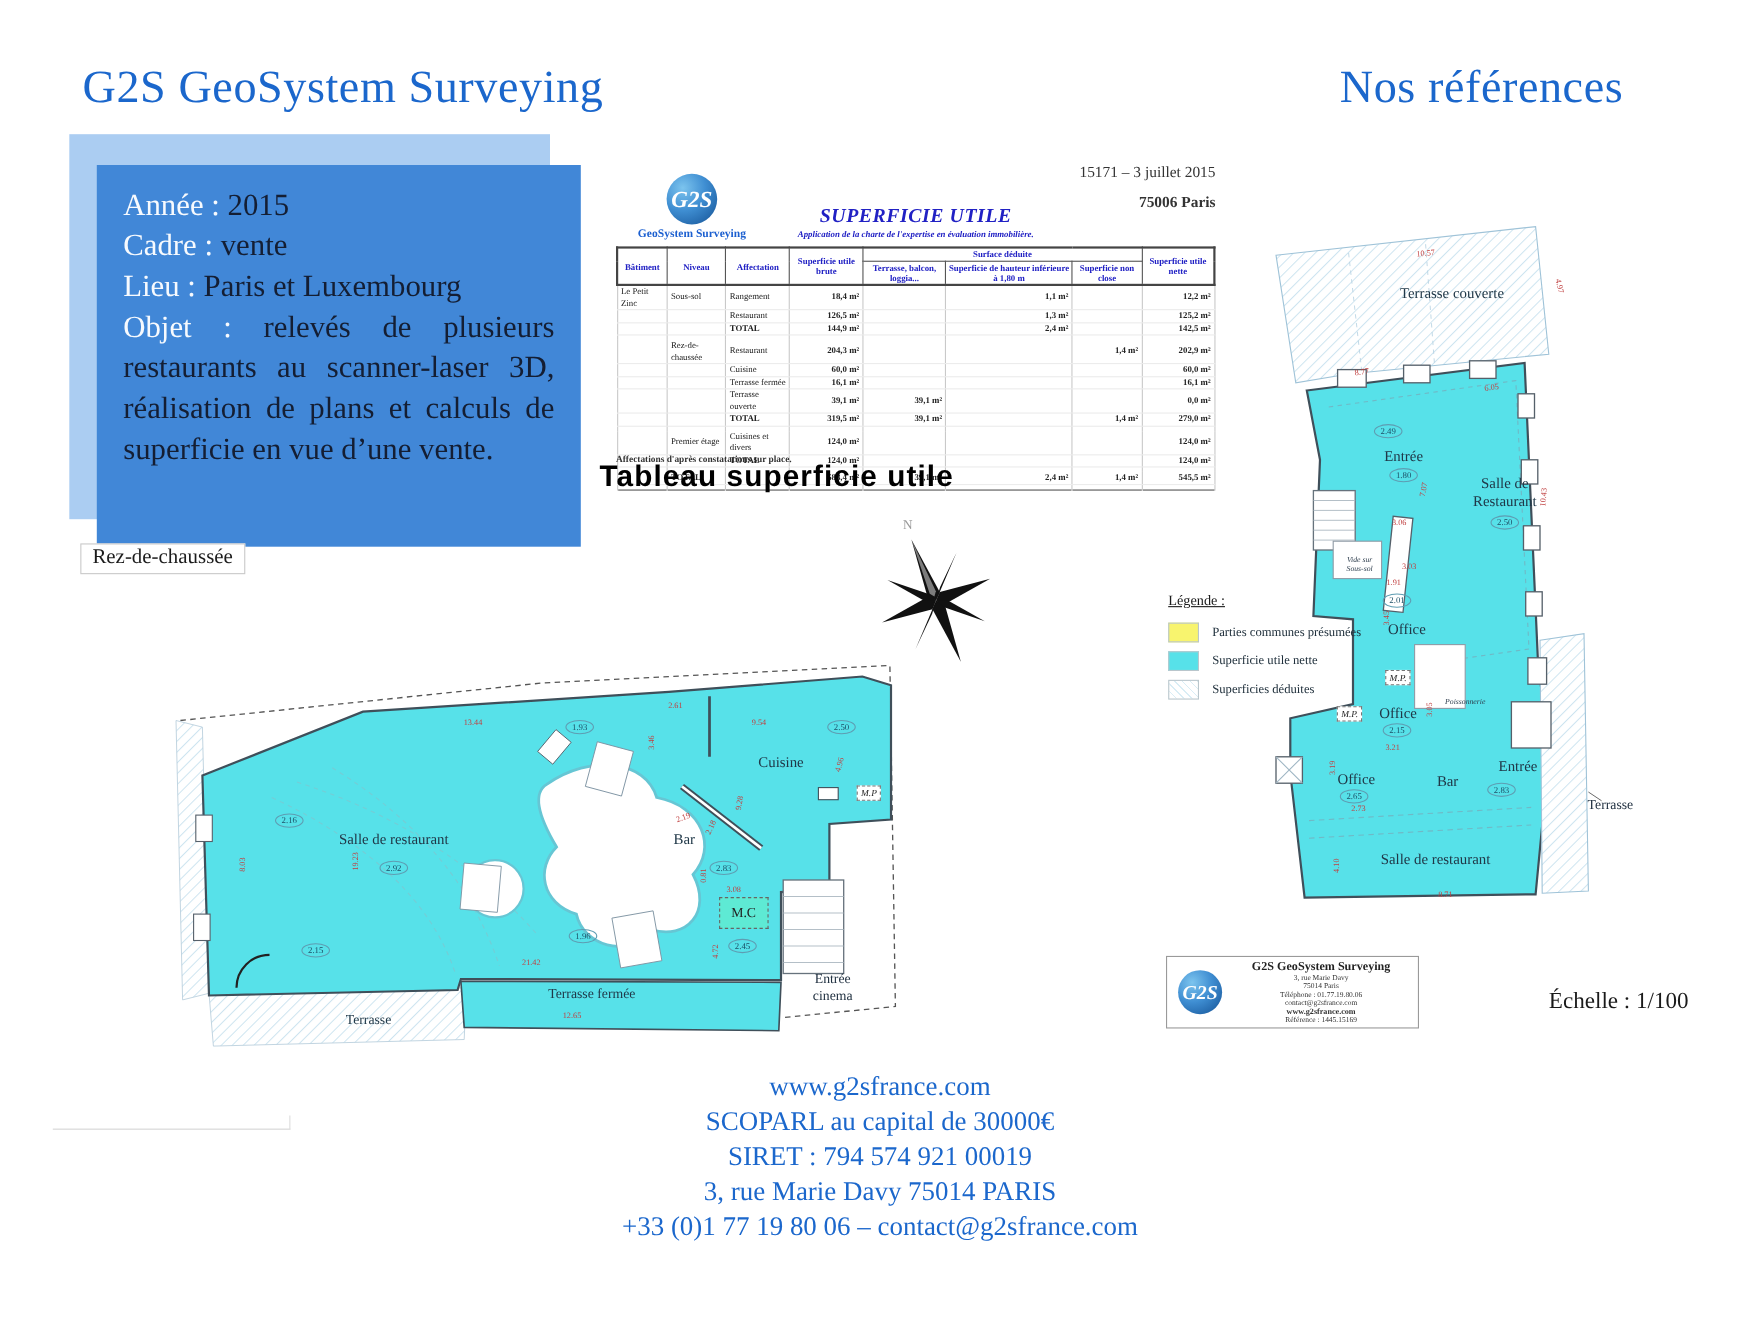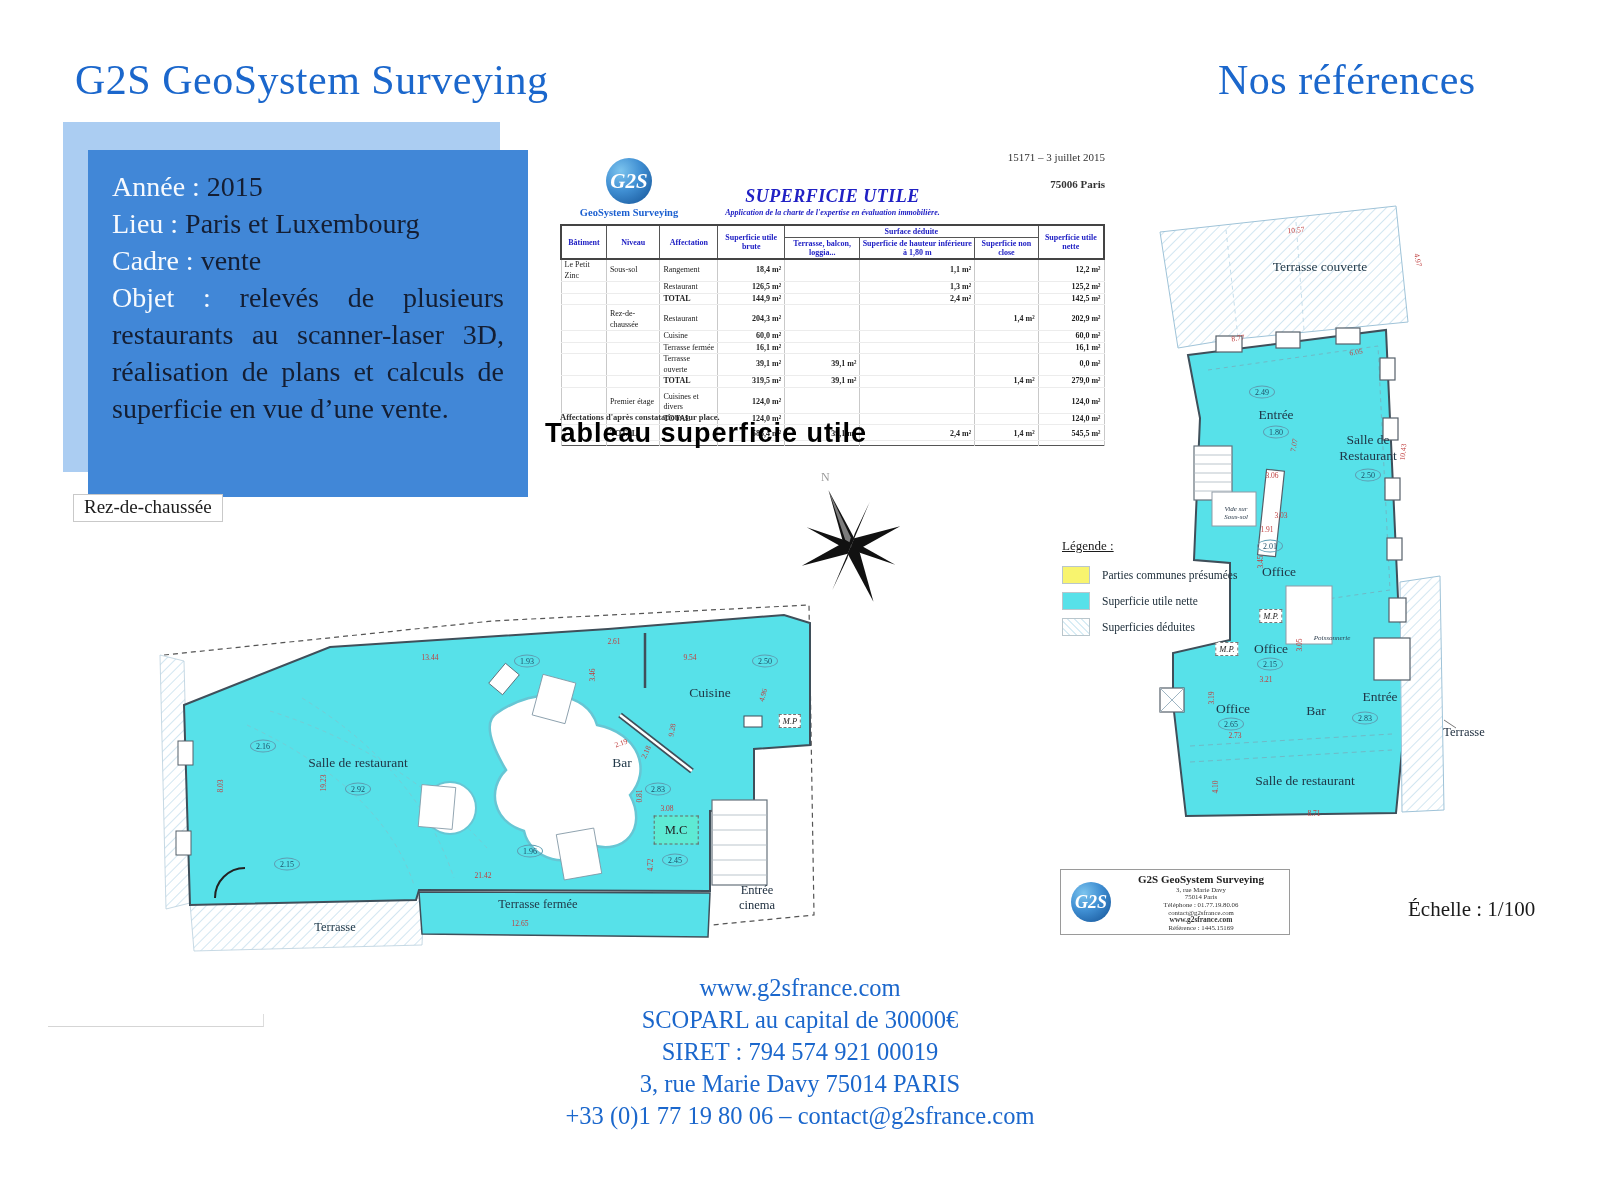--- a/index.html
+++ b/index.html
@@ -19,21 +19,21 @@
   #floor-label{left:73px;top:494px;background:#fff;border:1px solid #c9c9c9;
                padding:1px 10px 3px 10px;font-size:19px;color:#1c1c1c;}
 
   
   #doc{left:560px;top:148px;width:545px;height:280px;}
   #doc-logo{left:14px;top:10px;width:110px;text-align:center;}
   #doc-logo .ball{width:46px;height:46px;margin:0 auto;border-radius:50%;
       background:radial-gradient(circle at 32% 28%, #7cc4ee 0%, #3f8ed2 45%, #124f92 100%);
       color:#fff;font-weight:bold;font-style:italic;font-size:21px;line-height:46px;}
   #doc-logo .sub{color:#1b5fd0;font-weight:bold;font-size:10.5px;margin-top:3px;}
-  #doc-meta{right:0;top:4px;text-align:right;font-size:11px;color:#333;line-height:11px;}
+  #doc-meta{right:0;top:4px;text-align:right;font-size:14px;color:#333;line-height:11px;}
   #doc-meta .city{font-weight:bold;margin-top:16px;}
   #doc-title{left:0;top:38px;width:100%;text-align:center;color:#2121c4;
              font-weight:bold;font-style:italic;font-size:18px;letter-spacing:.5px;}
   #doc-subtitle{left:0;top:60px;width:100%;text-align:center;color:#2121c4;
              font-weight:bold;font-style:italic;font-size:8px;}
   #doc-table-wrap{left:0;top:76px;width:545px;}
   table.sup{border-collapse:collapse;width:100%;font-size:8px;color:#222;}
   table.sup th{color:#2121c4;font-weight:bold;border:1px solid #555;padding:1px 2px;
                font-size:8px;line-height:9px;}
   table.sup thead{border:2px solid #444;}
@@ -100,22 +100,22 @@
 
 <div id="page">
 
   <div class="abs slide-title" style="left:75px;top:56px;">G2S GeoSystem Surveying</div>
   <div class="abs slide-title" style="left:1218px;top:56px;">Nos références</div>
 
   <div class="abs" id="info-back"></div>
   <div class="abs" id="info-box">
     <div id="info-lines">
         <div class="ib-line"><span class="ib-label">Année : </span><span class="ib-value">2015</span></div>
+        <div class="ib-line"><span class="ib-label">Cadre : </span><span class="ib-value">vente</span></div>
         <div class="ib-line"><span class="ib-label">Lieu : </span><span class="ib-value">Paris et Luxembourg</span></div>
-        <div class="ib-line"><span class="ib-label">Cadre : </span><span class="ib-value">vente</span></div>
         <div class="ib-line"><span class="ib-label">Objet : </span><span class="ib-value">relevés de plusieurs restaurants au scanner-laser 3D, réalisation de plans et calculs de superficie en vue d’une vente.</span></div>
       </div>
   </div>
   <div class="abs" id="floor-label">Rez-de-chaussée</div>
 
   <div class="abs" id="doc">
     <div class="abs" id="doc-logo">
       <div class="ball">G2S</div>
       <div class="sub">GeoSystem Surveying</div>
     </div>

